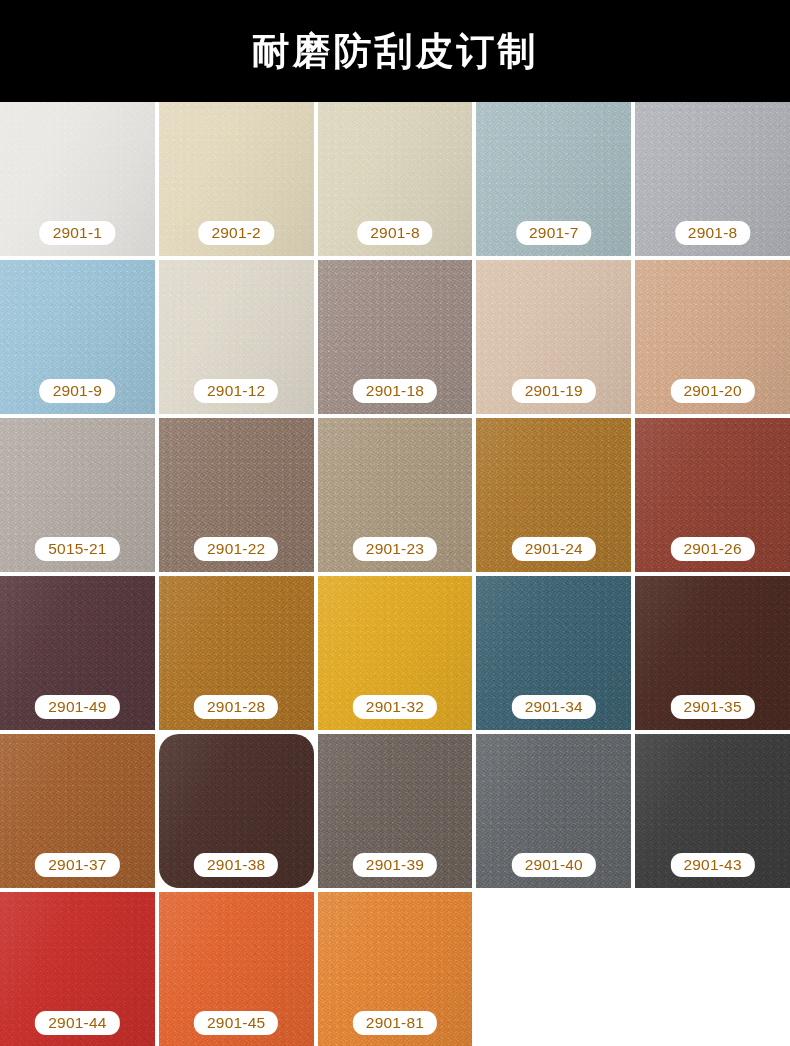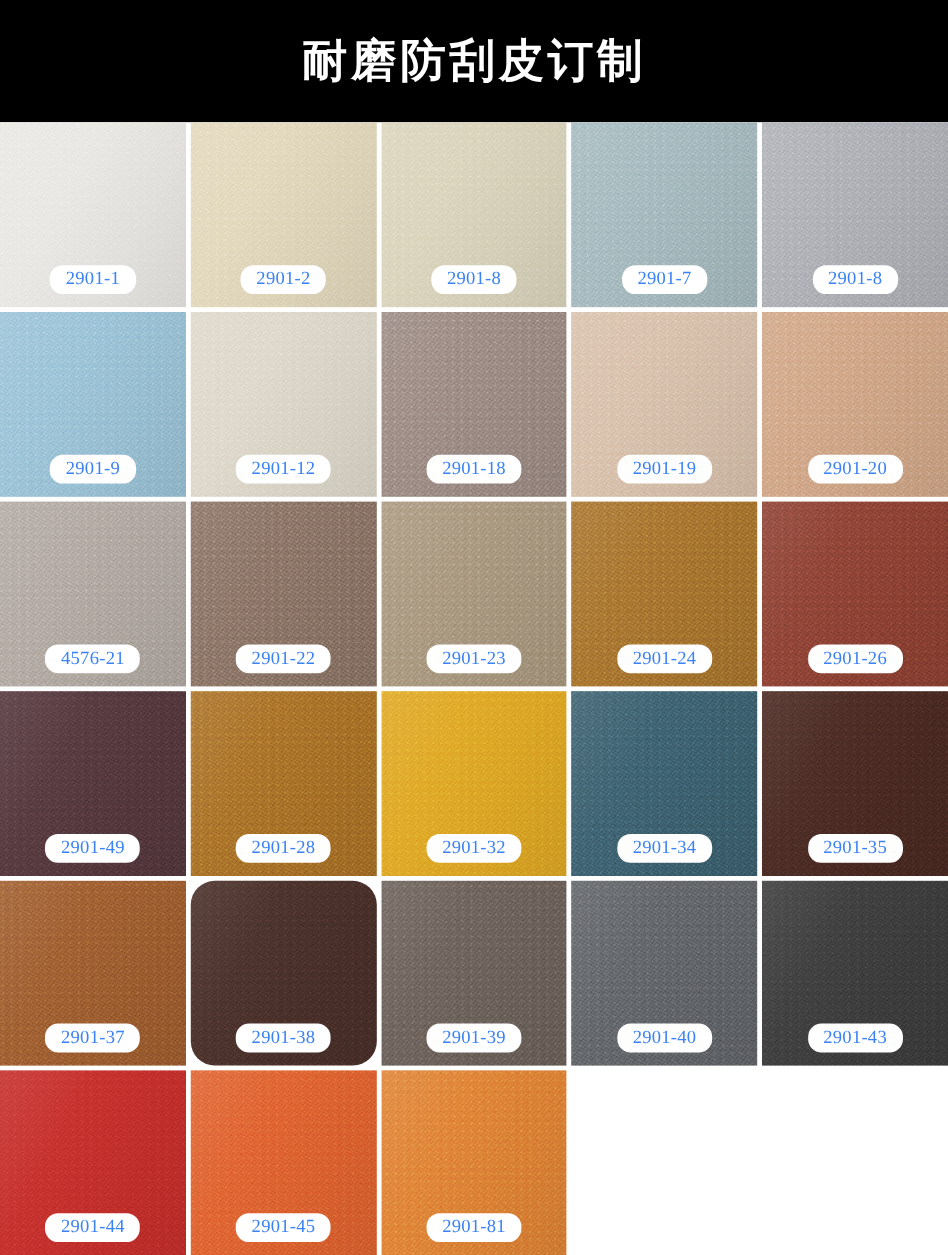--- a/index.html
+++ b/index.html
@@ -94,24 +94,24 @@
         rgba(0,0,0,0.035) 68%,
         rgba(0,0,0,0.085) 100%);
   }
 
   .label {
     position: absolute;
     left: 50%;
     transform: translateX(-50%);
     bottom: 11px;
     background: #ffffff;
-    color: #3b82f6;
+    color: #a16207;
     border-radius: 11px;
     padding: 2px 13px 3px 13px;
-    font-family: Liberation Serif, serif;
+    font-family: Liberation Sans, sans-serif;
     font-size: 15.5px;
     line-height: 1.25;
     white-space: nowrap;
     letter-spacing: 0.2px;
     text-align: right;
   }
 </style>
 </head>
 <body>
 
@@ -168,21 +168,21 @@
         <div class="label">2901-19</div>
       </div>
       <div class="swatch" style="background-color: rgb(210, 168, 137);">
         <div class="grain" style="background-position: 11px 13px, 16px 13px, 16px 17px, 0px 0px, 0px 0px;"></div>
         <div class="sheen"></div>
         <div class="label">2901-20</div>
       </div>
       <div class="swatch" style="background-color: rgb(179, 171, 164);">
         <div class="grain" style="background-position: 7px 1px, 4px 9px, 12px 5px, 0px 0px, 0px 0px;"></div>
         <div class="sheen"></div>
-        <div class="label">4576-21</div>
+        <div class="label">5015-21</div>
       </div>
       <div class="swatch" style="background-color: rgb(141, 118, 104);">
         <div class="grain" style="background-position: 3px 8px, 11px 5px, 8px 12px, 0px 0px, 0px 0px;"></div>
         <div class="sheen"></div>
         <div class="label">2901-22</div>
       </div>
       <div class="swatch" style="background-color: rgb(171, 154, 129);">
         <div class="grain" style="background-position: 16px 15px, 18px 18px, 21px 19px, 0px 0px, 0px 0px;"></div>
         <div class="sheen"></div>
         <div class="label">2901-23</div>

